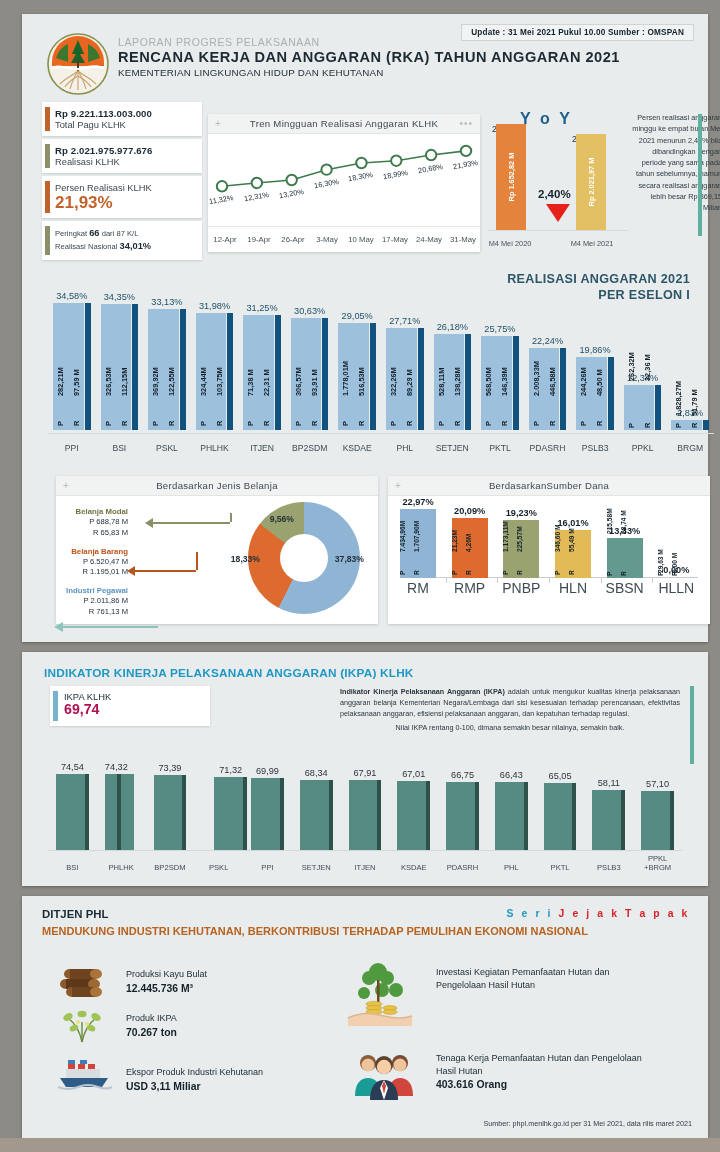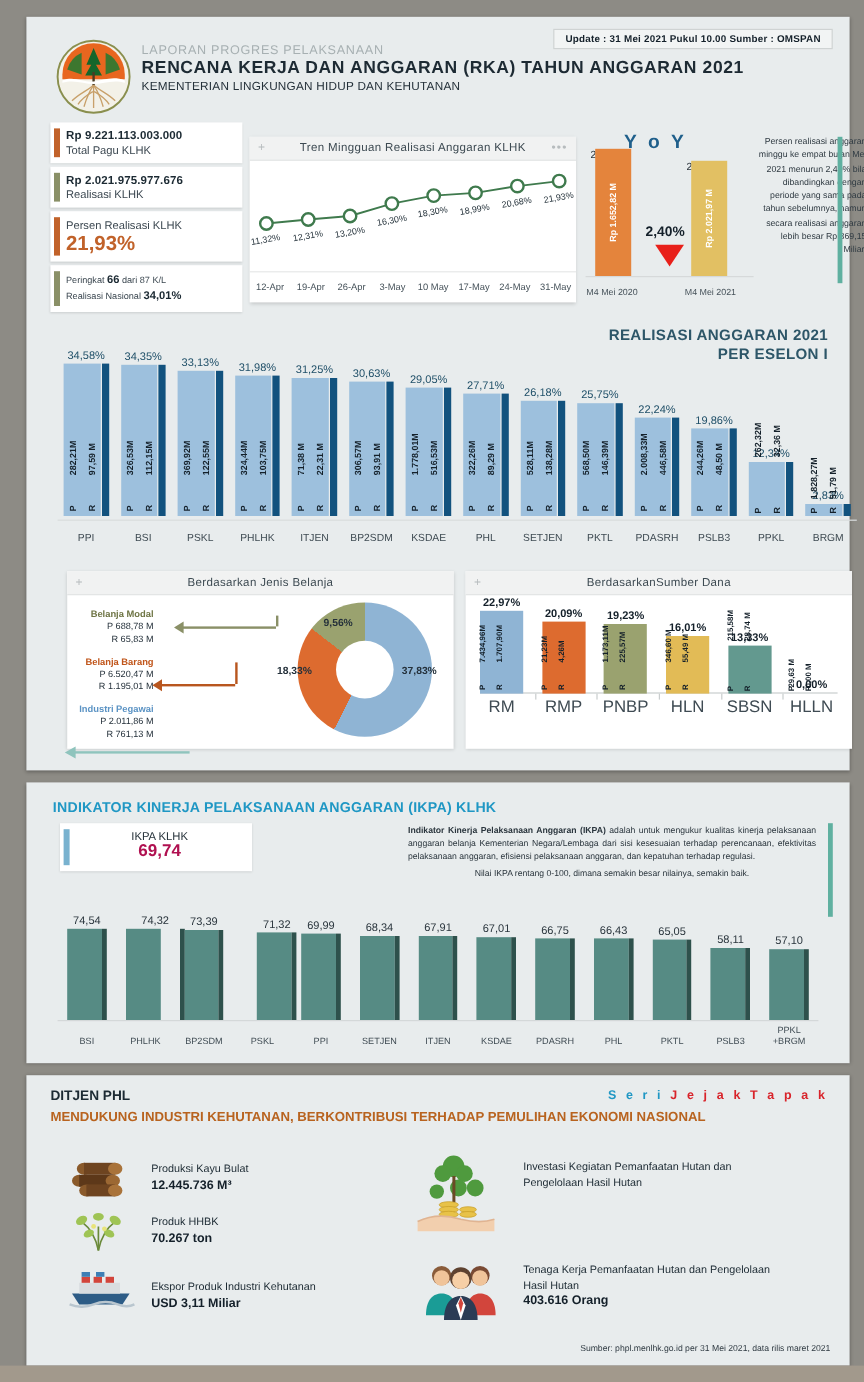--- a/index.html
+++ b/index.html
@@ -142,21 +142,21 @@
     white-space: nowrap; font-size: 6.6px; color: #14202a; font-weight: 600; }
   .sd-axis { position: absolute; left: 6px; right: 6px; bottom: 22px; border-top: 1px solid #c9cdce; }
   .sd-xl { position: absolute; bottom: 4px; width: 44px; text-align: center; font-size: 14px; color: #3f4b53; }
   .sd-tick { position: absolute; bottom: 17px; width: 1px; height: 5px; background: #c9cdce; }
 
   
   #panel-ikpa { left: 22px; top: 652px; width: 686px; height: 234px; }
   .ikpa-title { position: absolute; left: 22px; top: 14px; font-size: 11.8px; font-weight: bold;
     color: #1f97c4; letter-spacing: .2px; }
   .ikpa-box { position: absolute; left: 28px; top: 34px; width: 160px; height: 40px;
-    background: #fff; box-shadow: 0 1px 2px rgba(0,0,0,.12); padding: 5px 8px 5px 14px; text-align: center; }
+    background: #fff; box-shadow: 0 1px 2px rgba(0,0,0,.12); padding: 5px 8px 5px 14px; }
   .ikpa-box .bar { position: absolute; left: 3px; top: 5px; bottom: 5px; width: 5px; background: #79b2cf; }
   .ikpa-box .lab { font-size: 9.4px; color: #26323a; }
   .ikpa-box .val { font-size: 14.2px; font-weight: bold; color: #b01050; line-height: 1.1; }
   .ikpa-desc { position: absolute; left: 318px; top: 34px; width: 340px;
     font-size: 7.2px; line-height: 1.55; color: #2b363e; text-align: justify; }
   .ikpa-desc .l2 { text-align: center; margin-top: 3px; }
   .ikpa-rule { position: absolute; right: 14px; top: 34px; width: 4px; height: 78px; background: #5fb0a0; }
 
   #ikpa-chart { position: absolute; left: 26px; top: 112px; width: 634px; height: 110px; }
   .ik-plot { position: relative; height: 86px; }
@@ -562,21 +562,21 @@
       <div class="l2">Nilai IKPA rentang 0-100, dimana semakin besar nilainya, semakin baik.</div>
     </div>
     <div class="ikpa-rule"></div>
     <div id="ikpa-chart">
       <div class="ik-plot" id="ik-plot">
           <div class="ik-group" style="left: 8px; width: 32.7692px; height: 76.4035px;">
             <div class="ik-val">74,54</div>
             <div class="ik-bar" style="width: 28.7692px; height: 76.4035px; background: rgb(86, 139, 132);"></div>
             <div class="ik-sh" style="height: 76.4035px;"></div>
           </div>
-          <div class="ik-group" style="left: 56.7692px; width: 49px; height: 76.178px;">
+          <div class="ik-group" style="left: 56.7692px; width: 16px; height: 76.178px;">
             <div class="ik-val">74,32</div>
             <div class="ik-bar" style="width: 28.7692px; height: 76.178px; background: rgb(86, 139, 132);"></div>
             <div class="ik-sh" style="height: 76.178px;"></div>
           </div>
           <div class="ik-group" style="left: 105.538px; width: 32.7692px; height: 75.2248px;">
             <div class="ik-val">73,39</div>
             <div class="ik-bar" style="width: 28.7692px; height: 75.2248px; background: rgb(86, 139, 132);"></div>
             <div class="ik-sh" style="height: 75.2248px;"></div>
           </div>
           <div class="ik-group" style="left: 154.308px; width: 32.7692px; height: 73.103px; margin-left: 12px;">
@@ -689,21 +689,21 @@
           <ellipse cx="24" cy="8" rx="4.5" ry="3.2"></ellipse>
           <ellipse cx="16" cy="22" rx="4.5" ry="3" transform="rotate(-25 16 22)"></ellipse>
           <ellipse cx="33" cy="22" rx="4.5" ry="3" transform="rotate(25 33 22)"></ellipse>
         </g>
         <g fill="#e8e47a">
             <circle cx="20" cy="16" r="2"></circle>
             <circle cx="29" cy="18" r="2"></circle>
           </g>
       </svg>
       <div style="margin-left:68px">
-        <div class="lab">Produk HHBK</div>
+        <div class="lab">Produk IKPA</div>
         <div class="val">70.267 ton</div>
       </div>
     </div>
 
     <div class="stat" style="left:36px;top:170px">
       <svg width="62" height="32" style="position:absolute;left:-4px;top:-8px">
         <path d="M6 20 L54 20 L48 29 L12 29 Z" fill="#2d5c86"></path>
         <rect x="12" y="11" width="34" height="9" fill="#d9dde0"></rect>
         <g fill="#d2453c">
             <rect x="14" y="6" width="7" height="5"></rect>

